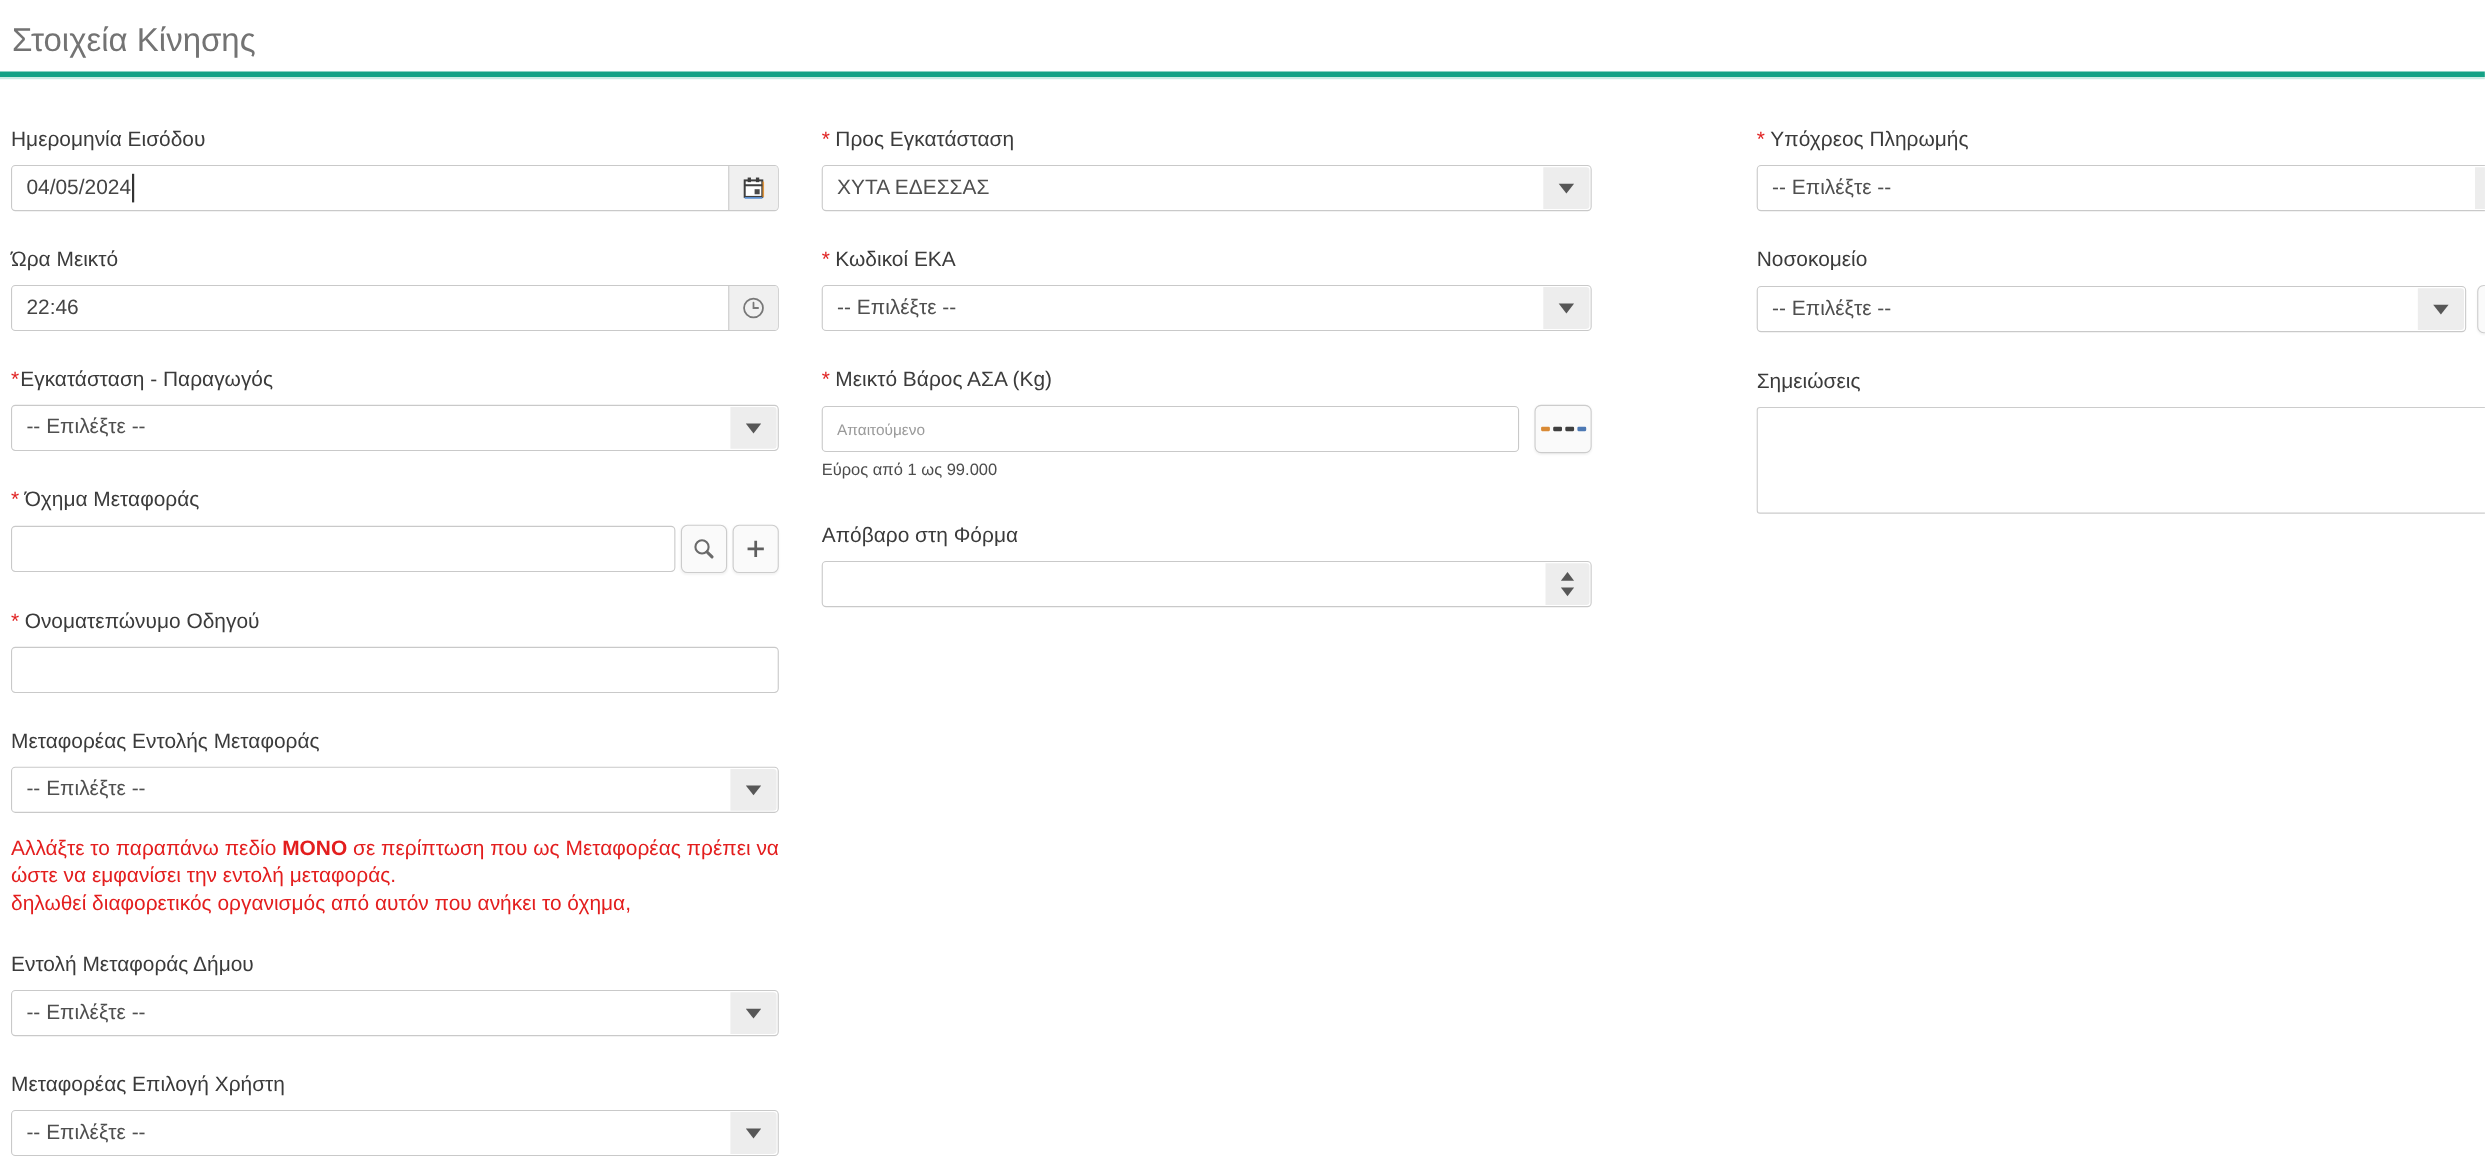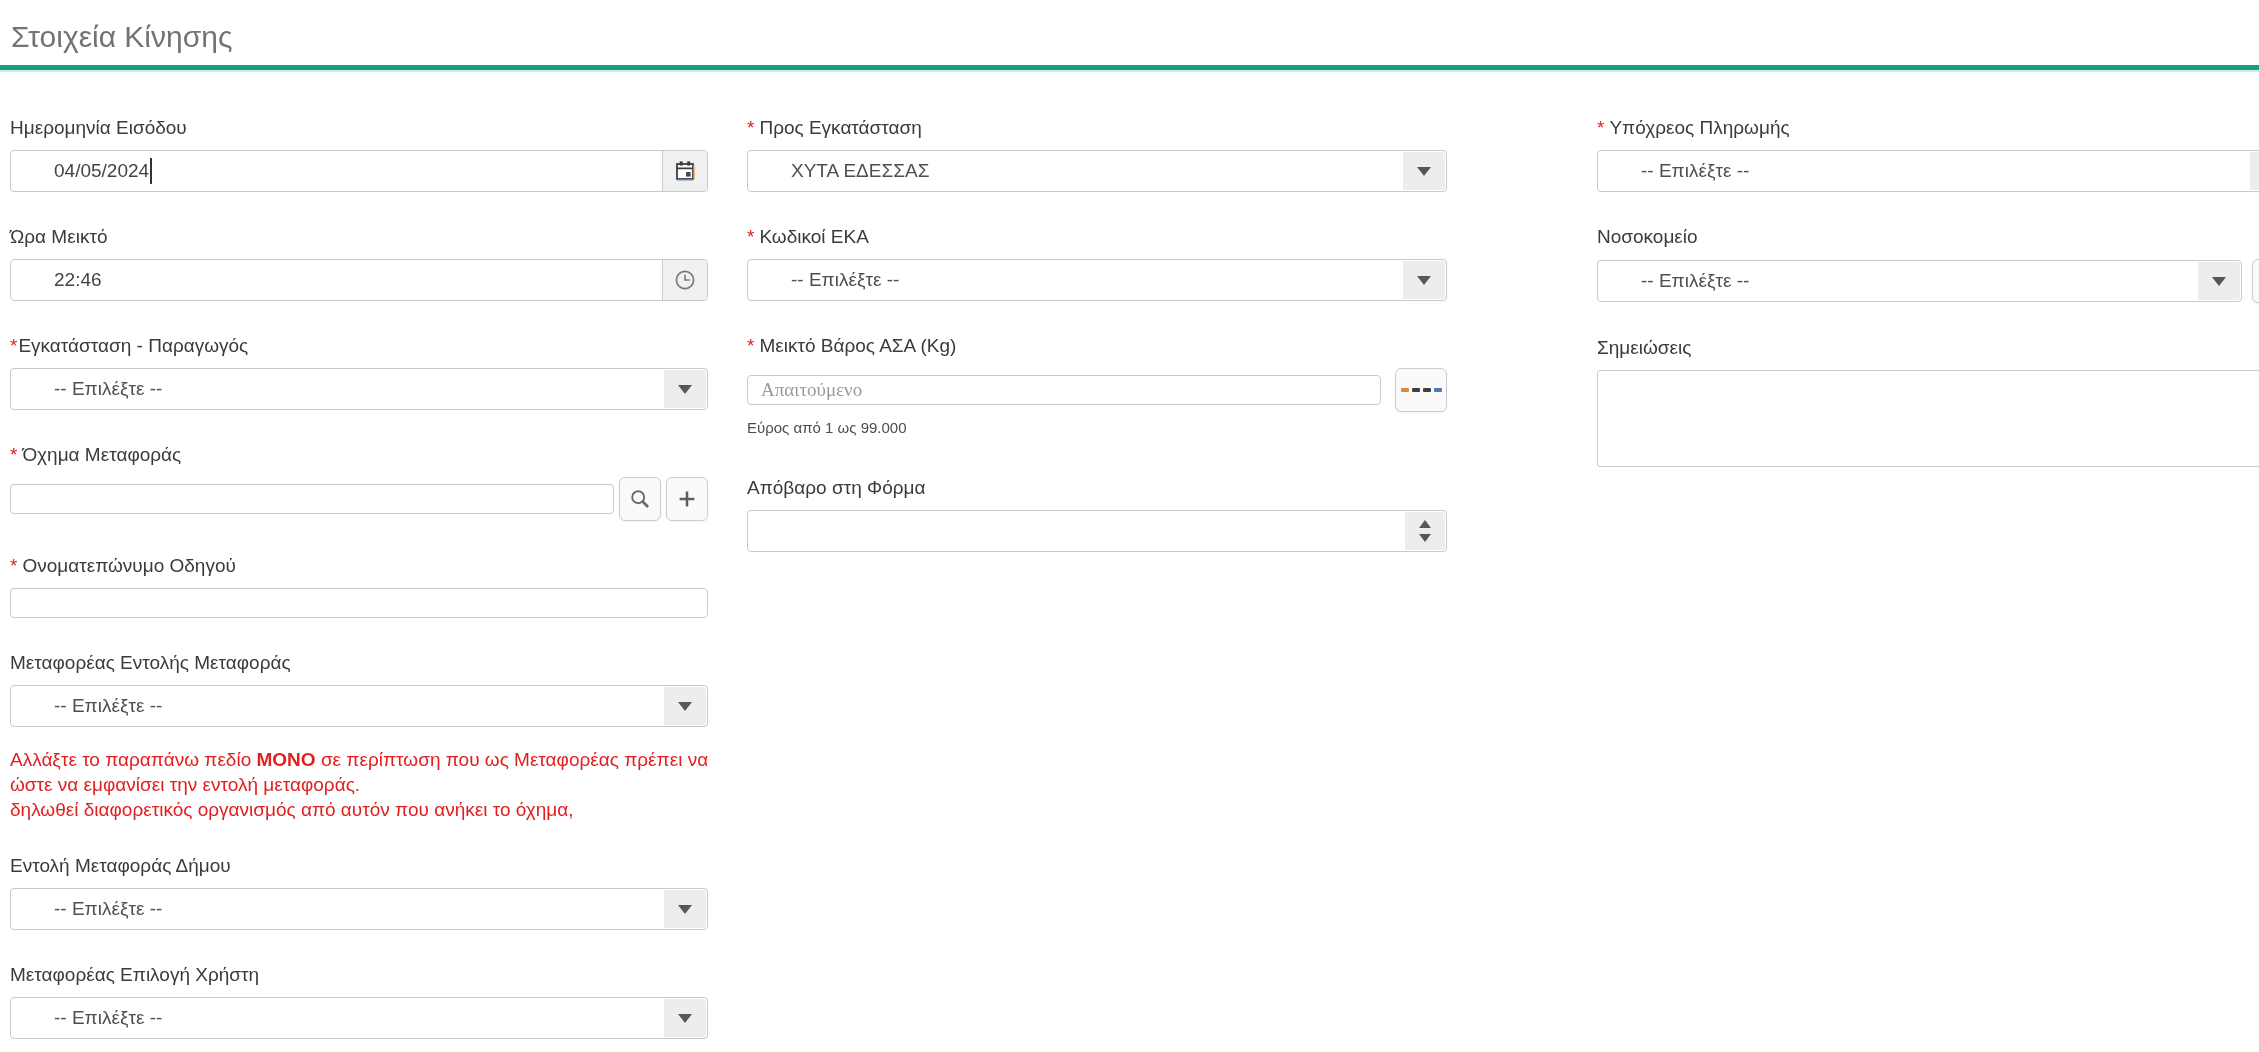--- a/index.html
+++ b/index.html
@@ -16,36 +16,36 @@
   .col-1{left:10px;width:698px;}
   .col-2{left:747px;width:700px;}
   .col-3{left:1557px;width:697px;margin-left:40px;}
   .field{margin-bottom:33px;}
   .label{font-size:19px;font-weight:400;color:#3b3b3b;line-height:24px;margin-bottom:10px;}
   .req{color:#e02020;margin-right:5px;}
   .req.tight{margin-right:1px;}
   
   .widget,.select{
     display:flex;align-items:stretch;height:42px;box-sizing:border-box;
-    border:1px solid #c9c9c9;border-radius:4px;background:#fff;overflow:hidden;padding-left:30px;
+    border:1px solid #c9c9c9;border-radius:4px;background:#fff;overflow:hidden;
   }
   .widget-text{flex:1;display:flex;align-items:center;padding:0 13px;font-size:19px;color:#444;min-width:0;}
   .caret{display:inline-block;width:2px;height:26px;background:#333;margin-left:1px;}
   .widget-btn{width:44px;background:#f0f0f0;border-left:1px solid #ccc;display:flex;align-items:center;justify-content:center;cursor:pointer;}
   .select{cursor:pointer;gap:42px;}
   .select-value{flex:1;display:flex;align-items:center;padding:0 13px;font-size:19px;color:#4f4f4f;min-width:0;white-space:nowrap;}
   .select-btn{width:42px;background:#ededed;margin:1px;border-radius:0 3px 3px 0;display:flex;align-items:center;justify-content:center;}
   .tri-down{width:0;height:0;border-left:7px solid transparent;border-right:7px solid transparent;border-top:9px solid #575757;}
   .tri-up{width:0;height:0;border-left:6px solid transparent;border-right:6px solid transparent;border-bottom:8px solid #575757;}
   .tri-down.small{border-left-width:6px;border-right-width:6px;border-top-width:8px;}
   
   .text-input{
-    height:30px;box-sizing:border-box;border:1px solid #c9c9c9;border-radius:4px;
-    padding:0 13px;font-size:19px;color:#444;outline:none;width:100%;
-    font-family:Liberation Serif, serif;background:#fff;
+    height:42px;box-sizing:border-box;border:1px solid #c9c9c9;border-radius:4px;
+    padding:0 13px;font-size:14px;color:#444;outline:none;width:100%;
+    font-family:Liberation Sans, sans-serif;background:#fff;
   }
   .text-input::placeholder{color:#9a9a9a;}
   .row{display:flex;gap:5px;align-items:center;}
   .row .text-input{flex:1;min-width:0;}
   .row .select{flex:1;min-width:0;}
   .btn{
     width:42px;height:44px;flex:0 0 auto;background:#fafafa;border:1px solid #ccc;border-radius:6px;
     display:flex;align-items:center;justify-content:center;padding:0;cursor:pointer;
     box-shadow:0 1px 2px rgba(0,0,0,.05);
   }

